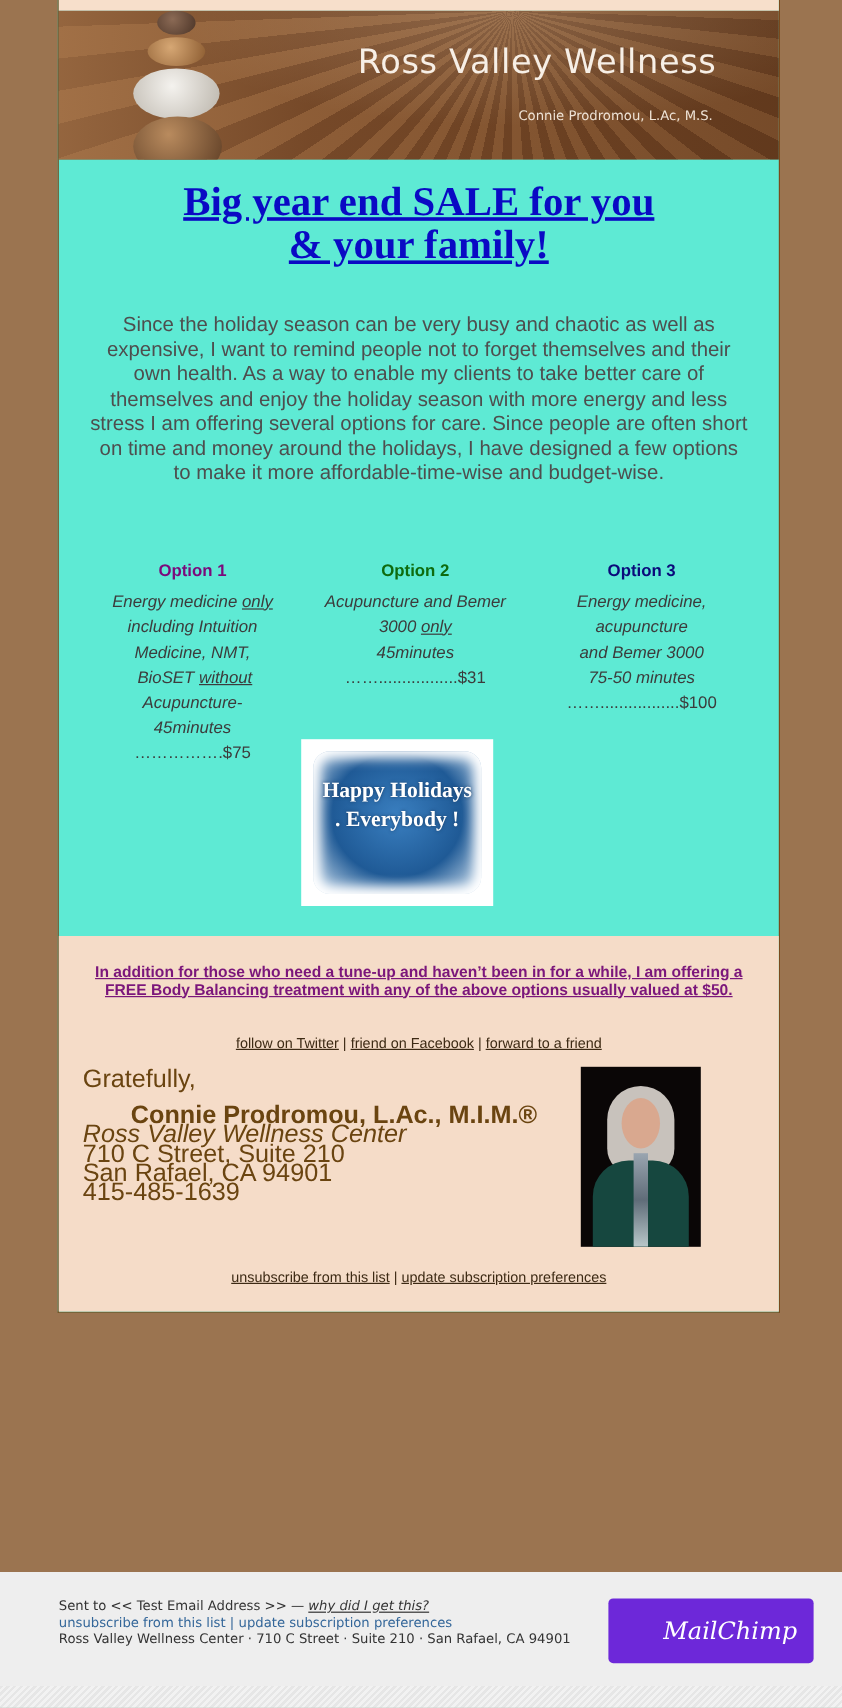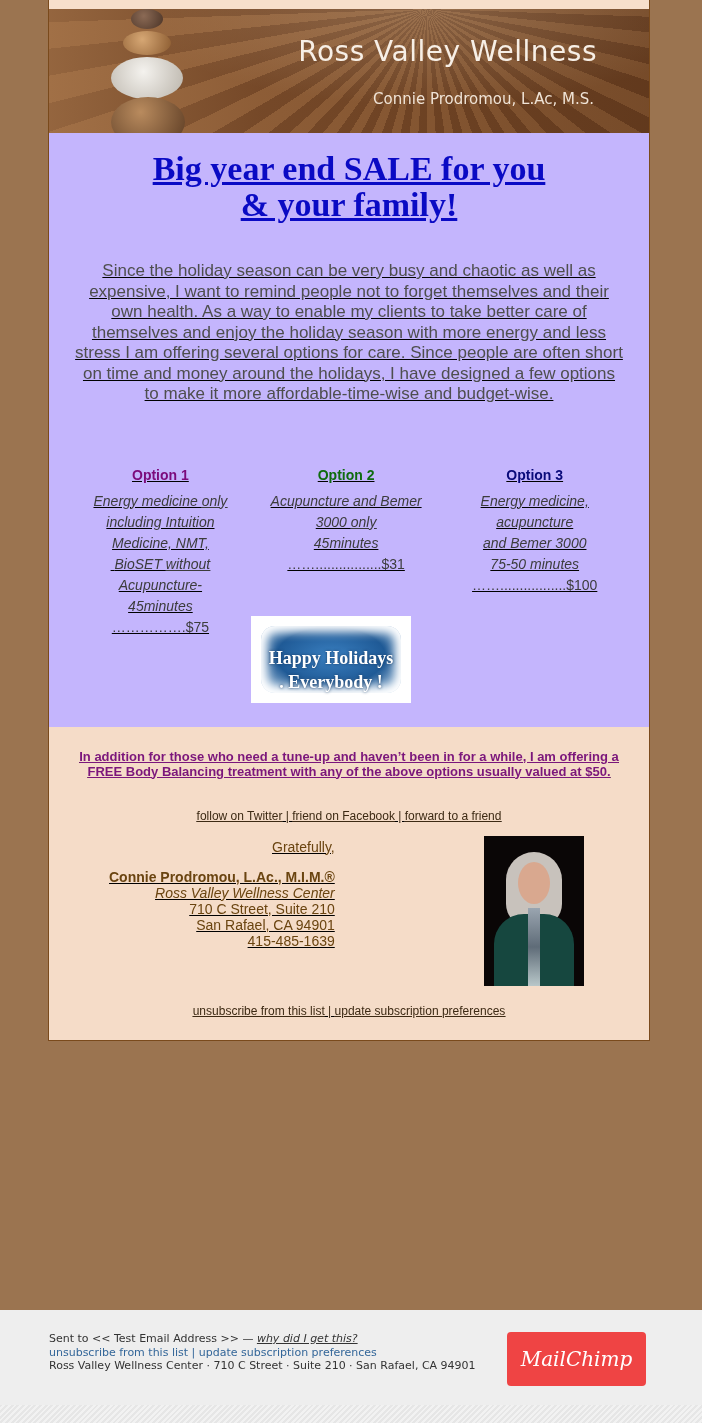--- a/index.html
+++ b/index.html
@@ -1,73 +1,73 @@
 <!DOCTYPE html>
 <html><head>
 <meta charset="utf-8">
 <style>
   html, body { margin:0; padding:0; }
   body { width:702px; height:1423px; background:#9b7450; position:relative; overflow:hidden; font-family:"Liberation Sans", sans-serif; }
-  .container { position:absolute; left:48px; top:0; width:600px; border:1px solid #7a4a1c; border-top:none; background:#c4b5fd;text-decoration:underline; }
+  .container { position:absolute; left:48px; top:0; width:600px; border:1px solid #7a4a1c; border-top:none; background:#5eead4; }
   .top-strip { height:9px; background:#f7dfcb; }
   .header-banner { position:relative; height:124px; overflow:hidden;
     background:
       radial-gradient(ellipse at 63% 0%, rgba(255,230,200,0.25) 0%, rgba(0,0,0,0) 55%),
       repeating-conic-gradient(from 0deg at 63% 0%, #8a5a34 0deg 4deg, #6e4223 4deg 8deg);
   }
   .header-banner::before { content:""; position:absolute; inset:0;
     background: linear-gradient(90deg, rgba(180,130,85,0.55) 0%, rgba(160,110,70,0.15) 35%, rgba(60,30,10,0.25) 100%); }
   .stones { position:absolute; left:60px; top:0; width:80px; height:124px; }
   .stone { position:absolute; border-radius:50%; }
   .s1 { left:22px; top:0; width:32px; height:20px; background:radial-gradient(circle at 40% 35%, #8b6a55, #4a3326); }
   .s2 { left:14px; top:22px; width:48px; height:24px; background:radial-gradient(circle at 40% 35%, #d6a774, #8a5a2f); }
   .s3 { left:2px; top:48px; width:72px; height:42px; background:radial-gradient(circle at 45% 35%, #f4f2ee, #b9b3a9); }
   .s4 { left:2px; top:88px; width:74px; height:50px; background:radial-gradient(circle at 40% 30%, #b98b5e, #5a3a22); }
   .banner-title { position:absolute; right:52px; top:26px; color:#f7efe6; font-family:"DejaVu Sans", sans-serif; font-size:28px; letter-spacing:0.5px; }
-  .banner-sub { position:absolute; right:55px; top:81px; color:#efe3d6; font-family:"DejaVu Sans", sans-serif; font-size:15px; }
+  .banner-sub { position:absolute; right:55px; top:81px; color:#efe3d6; font-family:"DejaVu Sans", sans-serif; font-size:11px; }
 
   .upper { padding:18px 20px 0; text-align:center; }
   .headline { font-family:"Liberation Serif", serif; font-weight:bold; font-size:34px; line-height:36px; color:#0a0ac4; text-decoration:underline; display:inline-block; margin:0; }
   .intro { font-size:17px; line-height:20.5px; color:#4e4e4e; margin:38px 6px 0; }
   .options { display:flex; justify-content:space-between; margin-top:62px; padding:0 0 0 0; }
   .opt { text-align:center; }
   .opt h3 { margin:0 0 8px; font-size:14px; font-weight:bold; }
   .opt p { margin:0; font-style:italic; font-size:14px; line-height:21px; color:#3c3c3c; }
   .opt .price { font-style:normal; }
   .u { text-decoration:underline; }
   .holiday-wrap { text-align:center; margin-top:22px; padding-bottom:20px; }
-  .holiday { display:inline-block; width:160px; height:87px; background:#fff; position:relative; margin-left:-36px; }
+  .holiday { display:inline-block; width:160px; height:139px; background:#fff; position:relative; margin-left:-36px; }
   .holiday-inner { position:absolute; left:10px; top:10px; right:10px; bottom:10px; border-radius:14px;
     background: radial-gradient(ellipse at 50% 45%, #3a7fc0 0%, #1f5a96 55%, #cfe0ef 95%); box-shadow:0 0 10px 6px #fff inset; }
   .holiday-text { position:absolute; left:0; right:0; top:30px; text-align:center; color:#fff; font-family:"Liberation Serif", serif; font-weight:bold; font-size:18px; line-height:24px; text-shadow:0 0 3px #1a3d66; }
 
   .lower { background:#f5dcc8; padding:22px 20px 0; text-align:center; }
   .free-offer { font-size:13px; font-weight:bold; color:#7b167b; text-decoration:underline; line-height:15px; margin:0; }
   .hsa { font-size:17px; font-weight:bold; color:#136212; line-height:17px; margin:14px 0 0; }
   .mention { font-size:14px; font-style:italic; color:#111; margin:15px 0 0; }
   .social { font-size:12px; color:#3d2a14; margin:30px 0 0; }
   .social a, .unsub a { color:#3d2a14; text-decoration:underline; }
   .sig { display:flex; justify-content:space-between; text-align:left; margin-top:16px; padding:0 0 0 0; }
-  .sig-text { color:#6a4410; font-size:14px; line-height:16px;text-align:right; }
+  .sig-text { color:#6a4410; font-size:21px; line-height:16px; }
   .sig-text .grate { display:block; margin-bottom:14px; }
   .sig-text b { display:block;margin-left:40px; }
   .sig-text i { display:block; }
   .photo { width:100px; height:150px; background:#0a0606; position:relative; margin-right:45px; margin-top:-3px; overflow:hidden; }
   .hair { position:absolute; left:22px; top:16px; width:56px; height:74px; border-radius:28px 28px 22px 22px; background:#c8c2bc; }
   .face { position:absolute; left:34px; top:26px; width:32px; height:42px; border-radius:50%; background:#d9a88f; }
   .body-shape { position:absolute; left:10px; top:78px; width:80px; height:80px; border-radius:30px 30px 0 0; background:#16473f; }
   .scarf { position:absolute; left:44px; top:72px; width:12px; height:78px; background:linear-gradient(#9aa5b0,#5f6c78,#b8c7c9); }
   .unsub { font-size:12px; color:#3d2a14; margin:18px 0 0; padding-bottom:22px; }
 
   .footer { position:absolute; left:0; top:1310px; width:702px; height:113px; background:#eeeeee; }
   .footer-stripe { position:absolute; left:0; bottom:0; width:702px; height:18px; background:repeating-linear-gradient(135deg,#e6e6e6 0 2px,#f2f2f2 2px 4px); }
   .footer-text { position:absolute; left:49px; top:22px; font-family:"DejaVu Sans", sans-serif; font-size:11px; line-height:13.5px; color:#333; }
   .footer-text a { color:#336699; text-decoration:none; }
   .footer-text .why { color:#333; font-style:italic; text-decoration:underline; }
-  .mc-badge { position:absolute; left:507px; top:22px; width:139px; height:54px; background:#ef4444; border-radius:4px; color:#fff; font-family:"DejaVu Serif", serif; font-style:italic; font-size:20px; text-align:center; line-height:54px; }
+  .mc-badge { position:absolute; left:507px; top:22px; width:139px; height:54px; background:#6d28d9; border-radius:4px; color:#fff; font-family:"DejaVu Serif", serif; font-style:italic; font-size:20px; text-align:center; line-height:54px;padding-left:32px; }
 </style>
 </head>
 <body>
 
 <div class="container">
   <div class="top-strip"></div>
 
   <div class="header-banner">
     <div class="stones">
       <div class="stone s1"></div>

